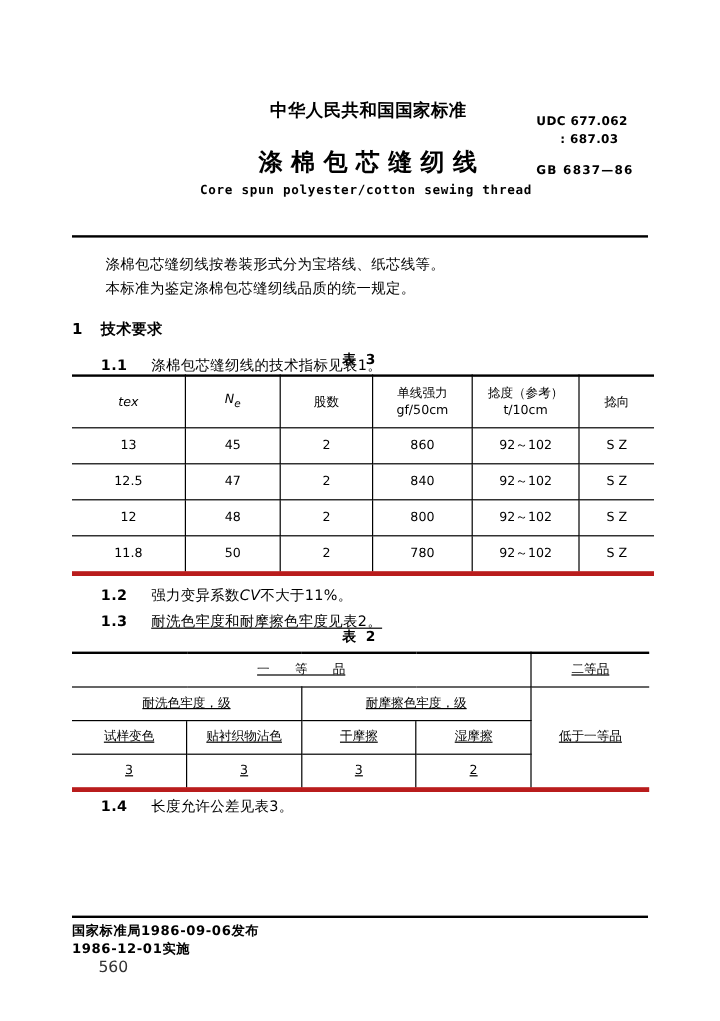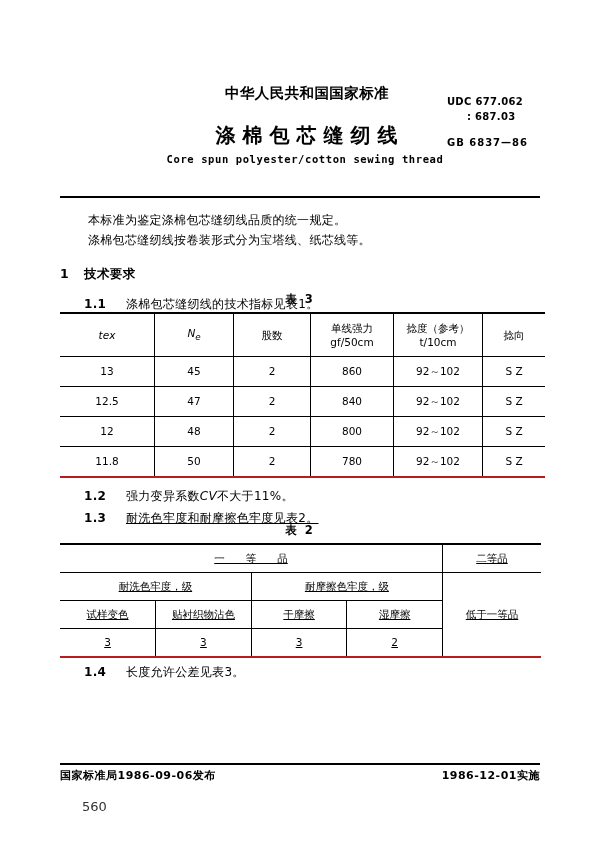--- a/index.html
+++ b/index.html
@@ -151,21 +151,21 @@
     line-height: 1.35;
   }
   table.std tr td:first-child, table.std tr th:first-child {
     border-left: none;
   }
   table.std tr td:last-child, table.std tr th:last-child {
     border-right: none;
   }
   table.std {
     border-top: 2px solid #000;
-    border-bottom: 2px solid #b91c1c;
+    border-bottom: 4px solid #b91c1c;
   }
   table.std thead td {
     border-top: none;
   }
   table.std tbody tr:last-child td {
     border-bottom: none;
   }
 
   
   .tbl1-wrap {
@@ -218,20 +218,21 @@
   .footer {
     position: absolute;
     left: 60px;
     top: 768px;
     width: 480px;
     font-size: 11px;
     font-weight: bold;
     letter-spacing: 0.5px;
     display: flex;
     justify-content: space-between;
+    flex-direction: column;
   }
   .page-num {
     position: absolute;
     left: 82px;
     top: 799px;
     font-size: 13px;
     color: #333;
   }
 </style>
 </head>
@@ -247,22 +248,22 @@
 
   <div class="code-block">
     <div>UDC 677.062</div>
     <div class="code-udc-2">: 687.03</div>
     <div class="code-gb">GB 6837—86</div>
   </div>
 
   <div class="rule-top"></div>
 
   <div class="body-text">
+    <div class="para">涤棉包芯缝纫线按卷装形式分为宝塔线、纸芯线等。</div>
     <div class="para">本标准为鉴定涤棉包芯缝纫线品质的统一规定。</div>
-    <div class="para">涤棉包芯缝纫线按卷装形式分为宝塔线、纸芯线等。</div>
 
     <div class="section-head">
       <span class="num">1</span><span>技术要求</span>
     </div>
 
     <div class="subsection">
       <span class="num">1.1</span><span>涤棉包芯缝纫线的技术指标见表1。</span>
     </div>
   </div>
 

